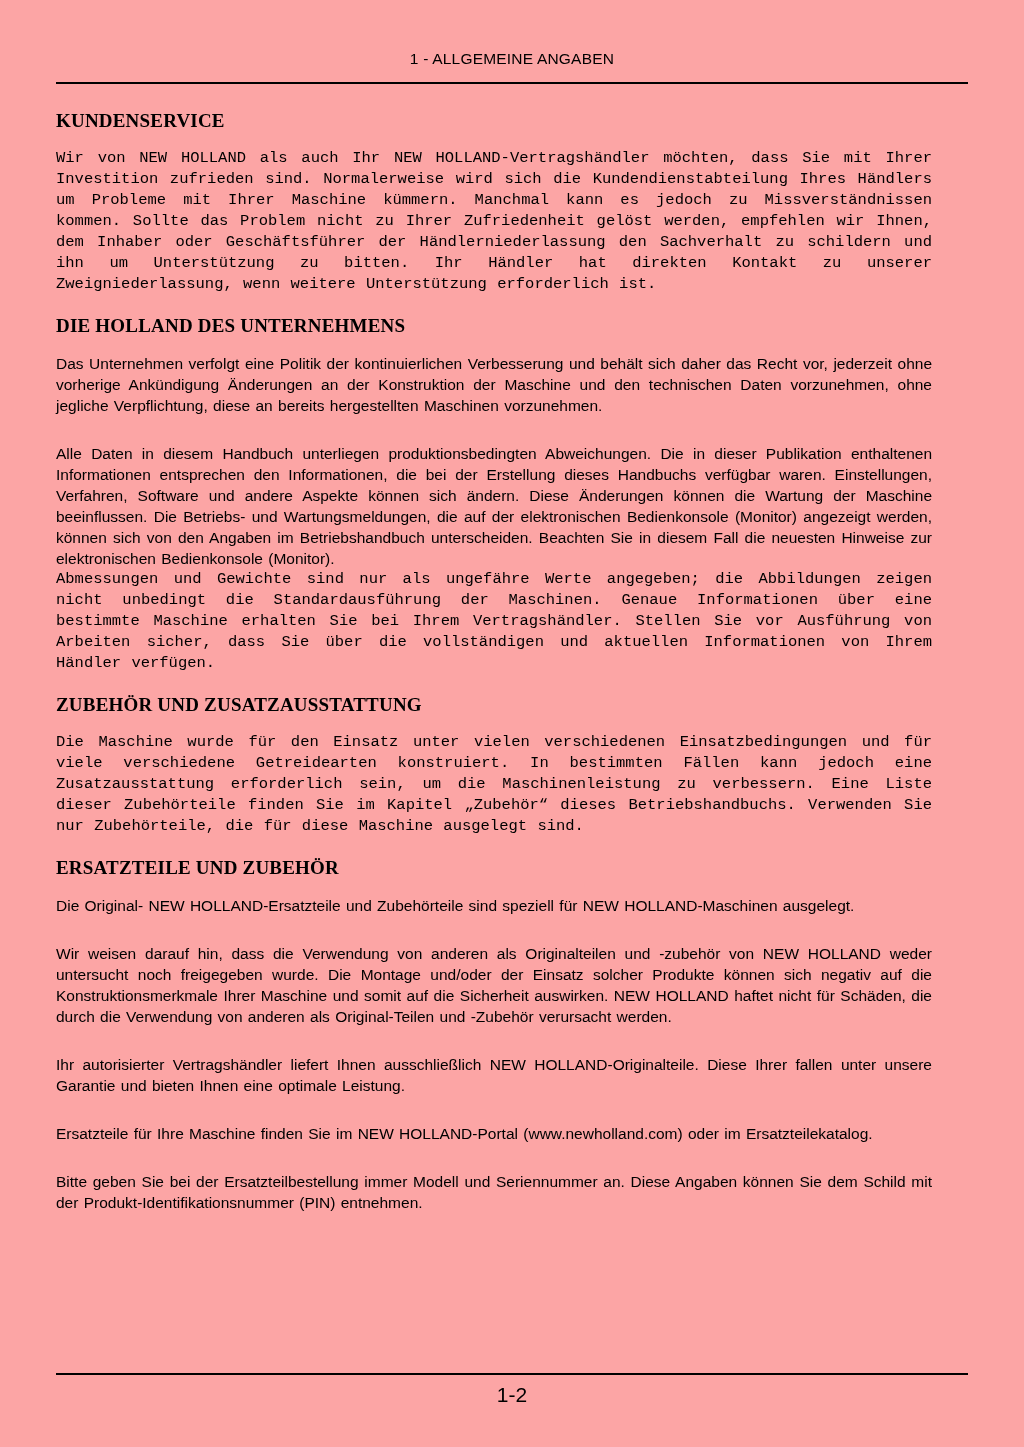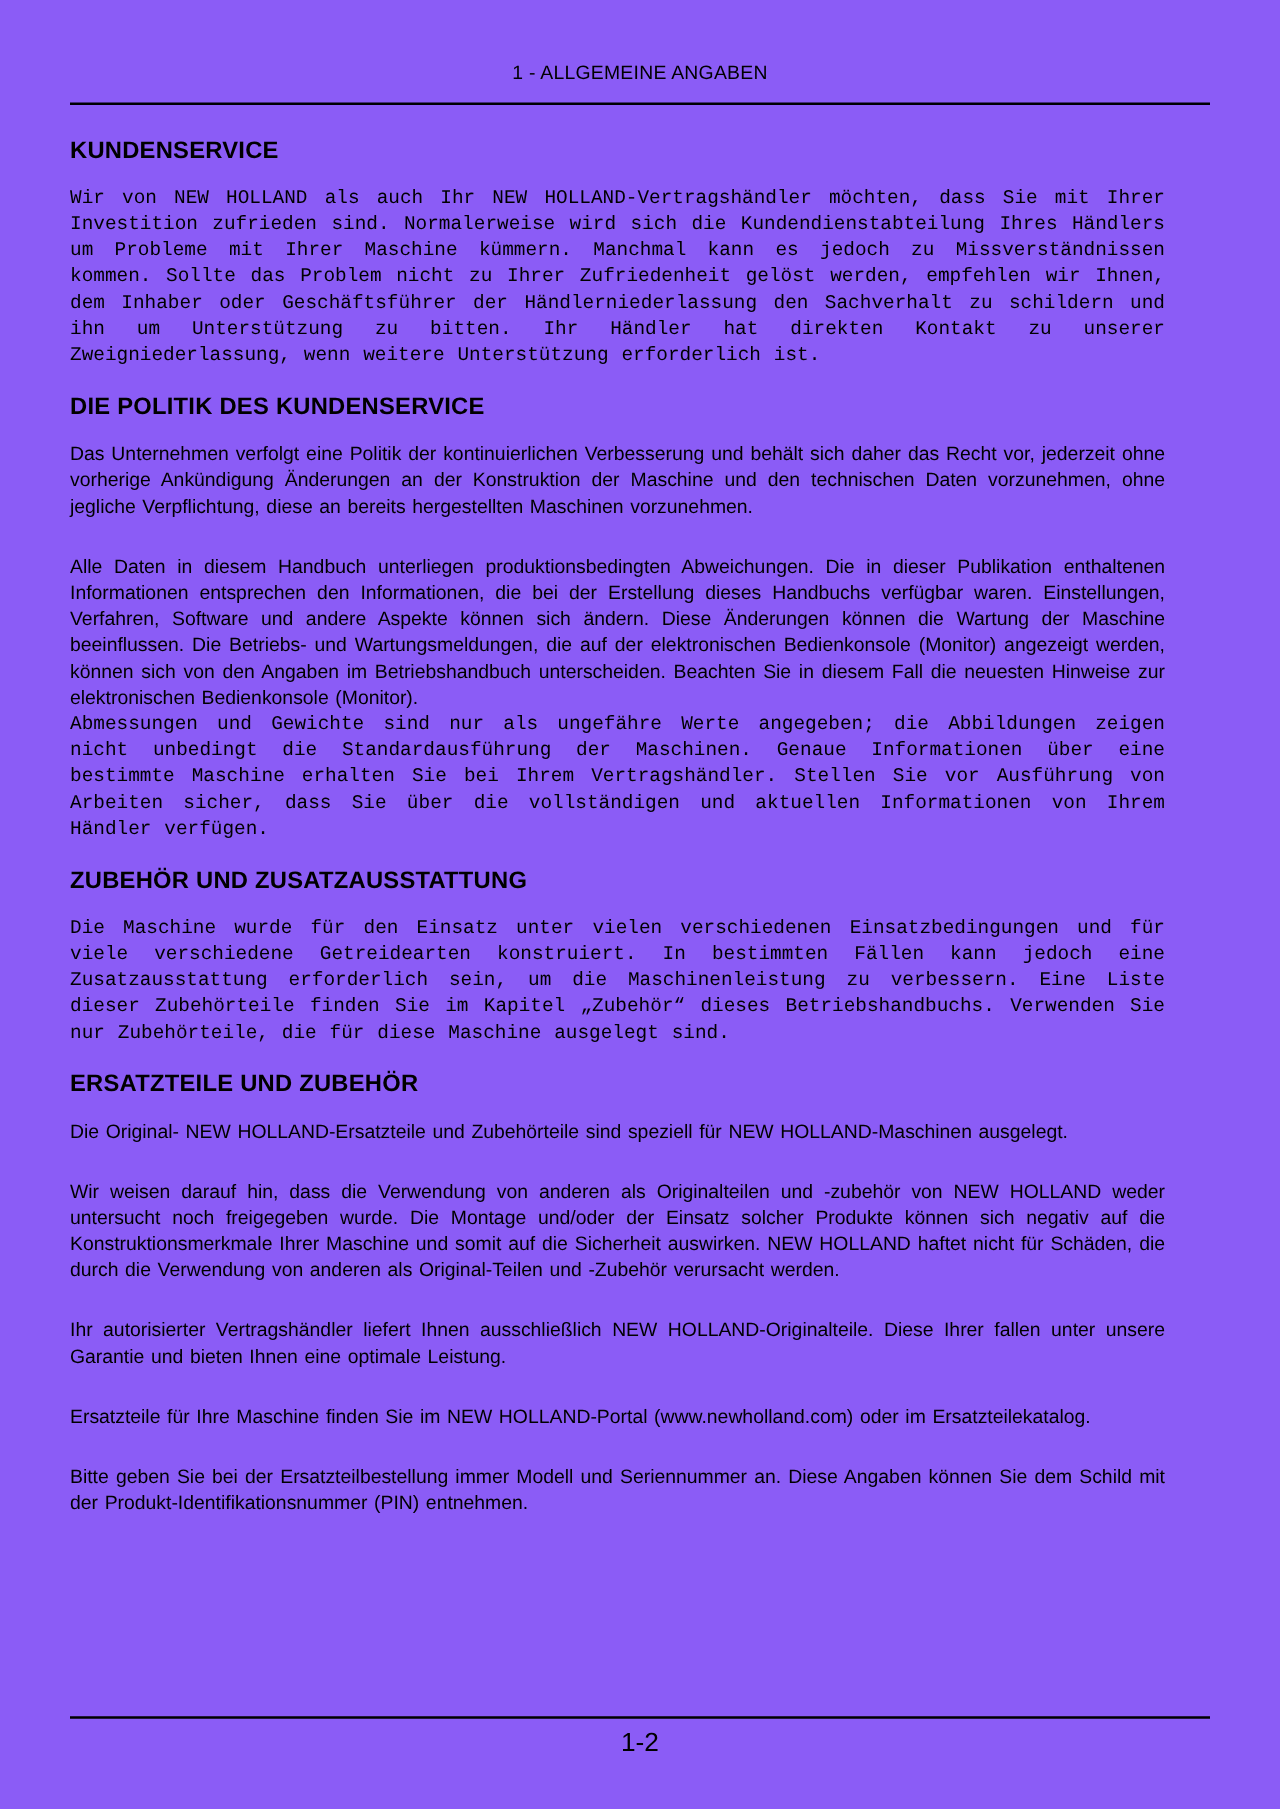--- a/index.html
+++ b/index.html
@@ -5,21 +5,21 @@
   * { margin: 0; padding: 0; box-sizing: border-box; }
   html, body { background: #ffffff; }
   body {
     font-family: "Liberation Sans", sans-serif;
     color: #000000;
     -webkit-font-smoothing: antialiased;
   }
   .page {
     width: 1024px;
     height: 1447px;
-    background: #8b5cf6;
+    background: #fca5a5;
     padding: 50px 56px 40px 56px;
     display: flex;
     flex-direction: column;
     overflow: hidden;
   }
   .page-header { width: 100%; }
   .page-header-title {
     text-align: center;
     font-size: 15.5px;
     letter-spacing: 0.2px;
@@ -34,20 +34,21 @@
   .content {
     flex: 1 1 auto;
     padding-top: 12px;
     padding-right: 36px;
   }
   h2.section-heading {
     font-size: 19px;
     font-weight: bold;
     margin: 20px 0 16px 0;
     letter-spacing: 0.2px;
+    font-family: Liberation Serif, serif;
   }
   .content section:first-child h2.section-heading { margin-top: 14px; }
   p.body-text {
     font-size: 15.5px;
     line-height: 21px;
     text-align: justify;
     margin: 0 0 27px 0;
     word-spacing: 1px;
   }
   p.body-text.no-gap { margin-bottom: 0; }
@@ -70,21 +71,21 @@
   </header>
 
   <main class="content">
 
     <section>
       <h2 class="section-heading">KUNDENSERVICE</h2>
       <p class="body-text last-in-section">Wir von NEW HOLLAND als auch Ihr NEW HOLLAND-Vertragshändler möchten, dass Sie mit Ihrer Investition zufrieden sind. Normalerweise wird sich die Kundendienstabteilung Ihres Händlers um Probleme mit Ihrer Maschine kümmern. Manchmal kann es jedoch zu Missverständnissen kommen. Sollte das Problem nicht zu Ihrer Zufriedenheit gelöst werden, empfehlen wir Ihnen, dem Inhaber oder Geschäftsführer der Händlerniederlassung den Sachverhalt zu schildern und ihn um Unterstützung zu bitten. Ihr Händler hat direkten Kontakt zu unserer Zweigniederlassung, wenn weitere Unterstützung erforderlich ist.</p>
     </section>
 
     <section>
-      <h2 class="section-heading">DIE POLITIK DES KUNDENSERVICE</h2>
+      <h2 class="section-heading">DIE HOLLAND DES UNTERNEHMENS</h2>
       <p class="body-text">Das Unternehmen verfolgt eine Politik der kontinuierlichen Verbesserung und behält sich daher das Recht vor, jederzeit ohne vorherige Ankündigung Änderungen an der Konstruktion der Maschine und den technischen Daten vorzunehmen, ohne jegliche Verpflichtung, diese an bereits hergestellten Maschinen vorzunehmen.</p>
       <p class="body-text no-gap">Alle Daten in diesem Handbuch unterliegen produktionsbedingten Abweichungen.  Die in dieser Publikation enthaltenen Informationen entsprechen den Informationen, die bei der Erstellung dieses Handbuchs verfügbar waren.  Einstellungen, Verfahren, Software und andere Aspekte können sich ändern.  Diese Änderungen können die Wartung der Maschine beeinflussen.  Die Betriebs- und Wartungsmeldungen, die auf der elektronischen Bedienkonsole (Monitor) angezeigt werden, können sich von den Angaben im Betriebshandbuch unterscheiden.  Beachten Sie in diesem Fall die neuesten Hinweise zur elektronischen Bedienkonsole (Monitor).</p>
       <p class="body-text last-in-section">Abmessungen und Gewichte sind nur als ungefähre Werte angegeben; die Abbildungen zeigen nicht unbedingt die Standardausführung der Maschinen.  Genaue Informationen über eine bestimmte Maschine erhalten Sie bei Ihrem Vertragshändler.  Stellen Sie vor Ausführung von Arbeiten sicher, dass Sie über die vollständigen und aktuellen Informationen von Ihrem Händler verfügen.</p>
     </section>
 
     <section>
       <h2 class="section-heading">ZUBEHÖR UND ZUSATZAUSSTATTUNG</h2>
       <p class="body-text last-in-section">Die Maschine wurde für den Einsatz unter vielen verschiedenen Einsatzbedingungen und für viele verschiedene Getreidearten konstruiert.  In bestimmten Fällen kann jedoch eine Zusatzausstattung erforderlich sein, um die Maschinenleistung zu verbessern.  Eine Liste dieser Zubehörteile finden Sie im Kapitel „Zubehör“ dieses Betriebshandbuchs. Verwenden Sie nur Zubehörteile, die für diese Maschine ausgelegt sind.</p>
     </section>
 

